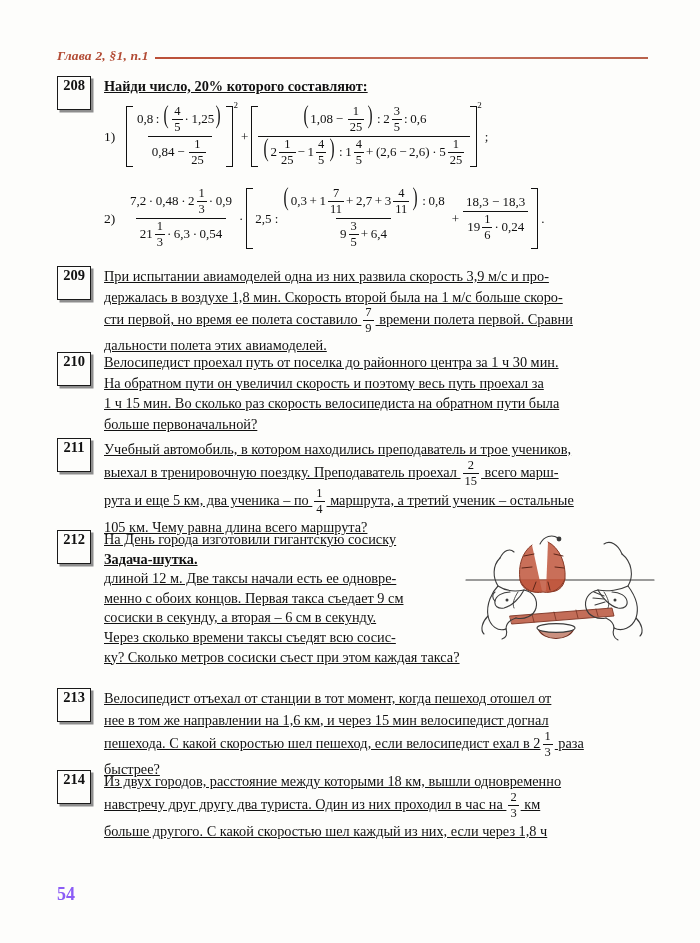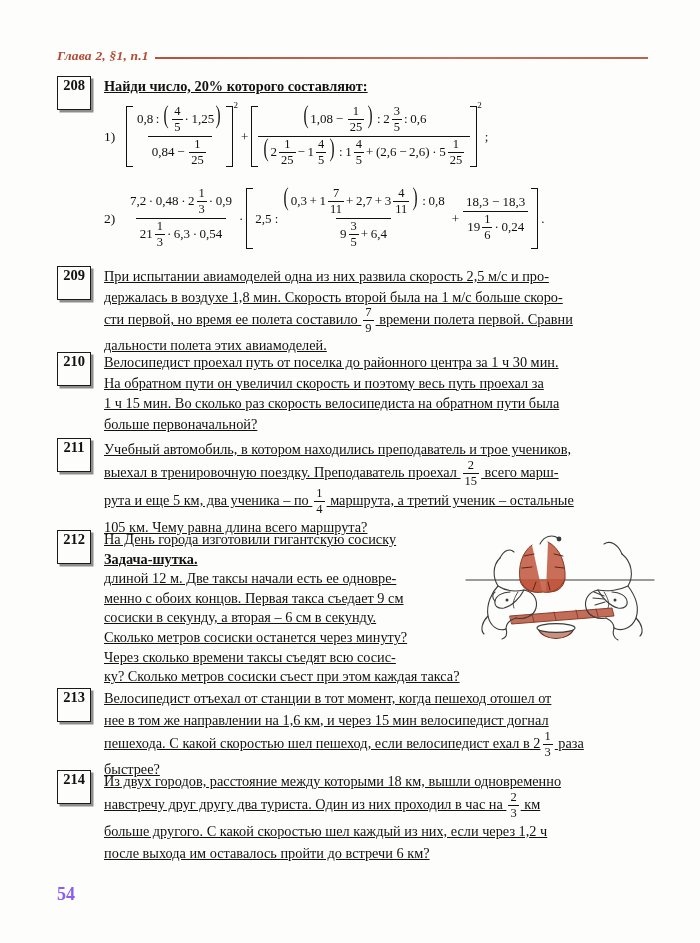--- a/index.html
+++ b/index.html
@@ -271,21 +271,21 @@
         </span>
       </span>
       <span class="sqR"></span>
     </span>
     <span class="op">.</span>
   </div>
 
   <div class="problem" style="left:57px; top:266px; width:595px;">
     <span class="numbox">209</span>
     <div class="ptext">
-      <span class="ln">При испытании авиамоделей одна из них развила скорость 2,5 м/с и про-</span>
+      <span class="ln">При испытании авиамоделей одна из них развила скорость 3,9 м/с и про-</span>
       <span class="ln">держалась в воздухе 1,8 мин. Скорость второй была на 1 м/с больше скоро-</span>
       <span class="ln">сти первой, но время ее полета составило <span class="frac">
             <span class="num">7</span>
             <span class="den">9</span>
           </span> времени полета первой. Сравни</span>
       <span class="ln">дальности полета этих авиамоделей.</span>
     </div>
   </div>
 
   <div class="problem" style="left:57px; top:352px; width:595px;">
@@ -315,21 +315,20 @@
   </div>
 
   <div class="problem" style="left:57px; top:530px; width:595px;">
     <span class="numbox">212</span>
     <div class="ptext" style="line-height:19.6px;">
       <span class="ln">На День города изготовили гигантскую сосиску</span>
       <span class="ln bold">Задача-шутка.</span>
       <span class="ln">длиной 12 м. Две таксы начали есть ее одновре-</span>
       <span class="ln">менно с обоих концов. Первая такса съедает 9 см</span>
       <span class="ln">сосиски в секунду, а вторая – 6 см в секунду.</span>
-      <span class="ln">Сколько метров сосиски останется через минуту?</span>
       <span class="ln">Через сколько времени таксы съедят всю сосис-</span>
       <span class="ln">ку? Сколько  метров сосиски съест при этом каждая такса?</span>
     </div>
   </div>
 
   <svg id="illo" viewBox="0 0 196 126">
     <g fill="none" stroke="#3b3b3b" stroke-width="1.1" stroke-linecap="round" stroke-linejoin="round">
 
       <line x1="4" y1="52" x2="192" y2="52"></line>
 
@@ -414,20 +413,19 @@
   </div>
 
   <div class="problem" style="left:57px; top:770px; width:595px;">
     <span class="numbox">214</span>
     <div class="ptext" style="line-height:22px;">
       <span class="ln">Из двух городов, расстояние между которыми 18 км, вышли одновременно</span>
       <span class="ln">навстречу друг другу два туриста. Один из них проходил в час на <span class="frac">
             <span class="num">2</span>
             <span class="den">3</span>
           </span> км</span>
-      <span class="ln">больше другого. С какой скоростью шел каждый из них, если через 1,2 ч</span>
-      <span class="ln">после выхода им оставалось пройти до встречи 6 км?</span>
+      <span class="ln">больше другого. С какой скоростью шел каждый из них, если через 1,8 ч</span>
     </div>
   </div>
 
   <div id="pageno">54</div>
 
 </div>
 
 </body></html>

